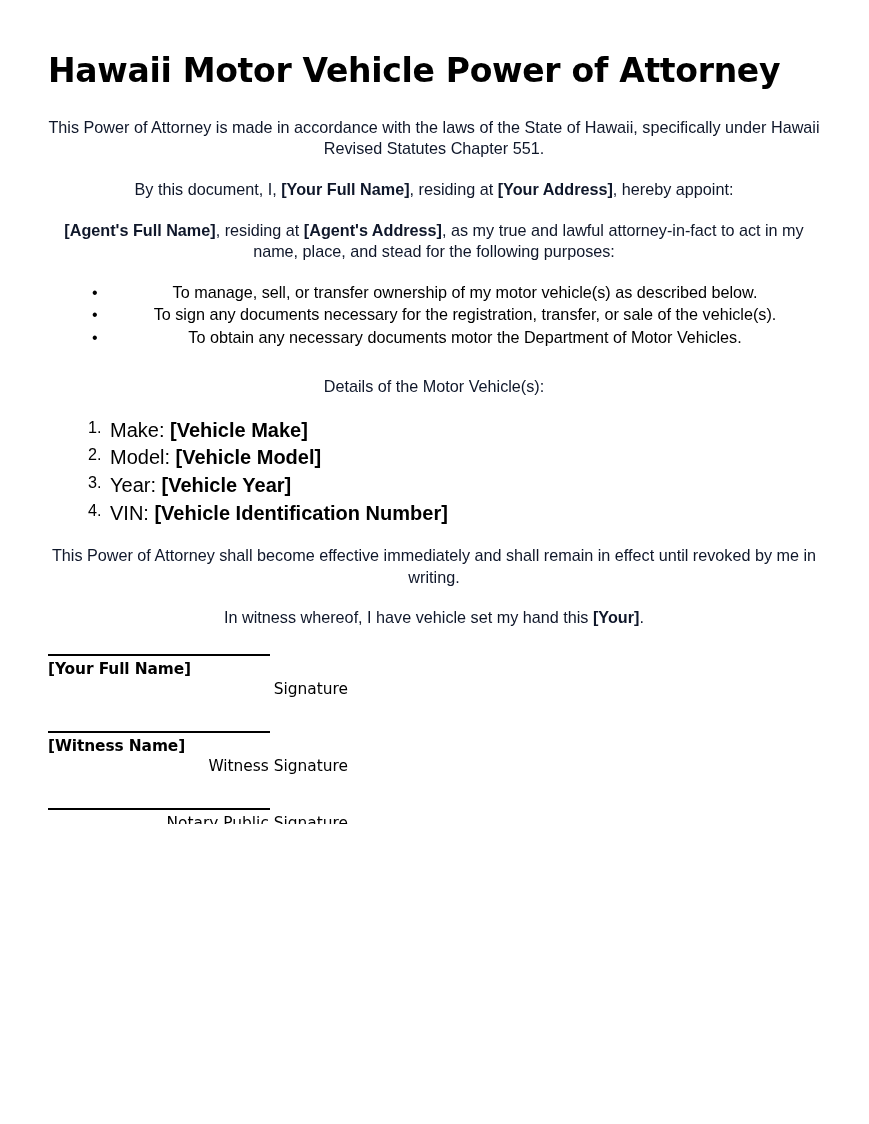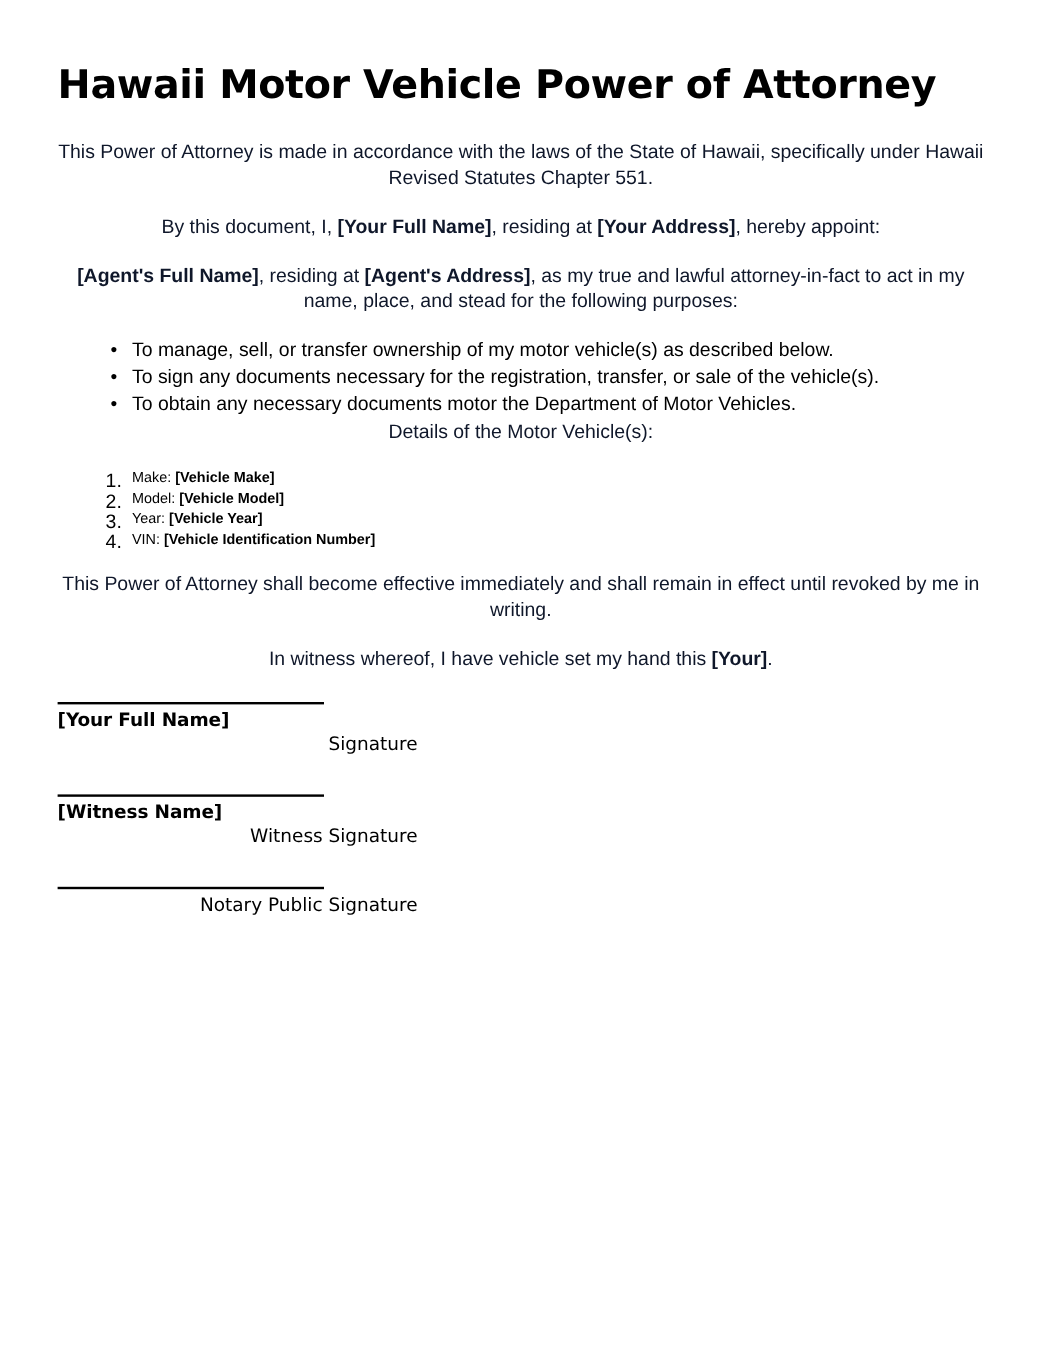--- a/index.html
+++ b/index.html
@@ -46,23 +46,24 @@
     line-height: 1.33;
     margin: 0 0 19px 0;
     color: #0f172a;
     text-align: center;
   }
   b, .b {
     font-weight: bold;
   }
 
   ul.bullets {
-    margin: 0 0 2px 0;
+    margin: 0 0 28px 0;
     padding: 0 0 0 44px;
     list-style: none;
+    text-align: center;
   }
   ul.bullets > li {
     font-size: 16.2px;
     line-height: 1.33;
     position: relative;
     padding-left: 18px;
     margin: 0 0 1px 0;
   }
   ul.bullets > li::before {
     content: "•";
@@ -73,21 +74,21 @@
     line-height: 1.33;
   }
 
   ol.numbers {
     margin: 0 0 19px 0;
     padding: 0 0 0 40px;
     list-style: none;
     counter-reset: vehitem;
   }
   ol.numbers > li {
-    font-size: 12px;
+    font-size: 20px;
     line-height: 1.33;
     position: relative;
     padding-left: 22px;
     margin: 0 0 1px 0;
     counter-increment: vehitem;
   }
   ol.numbers > li::before {
     content: counter(vehitem) ".";
     position: absolute;
     left: 0;

